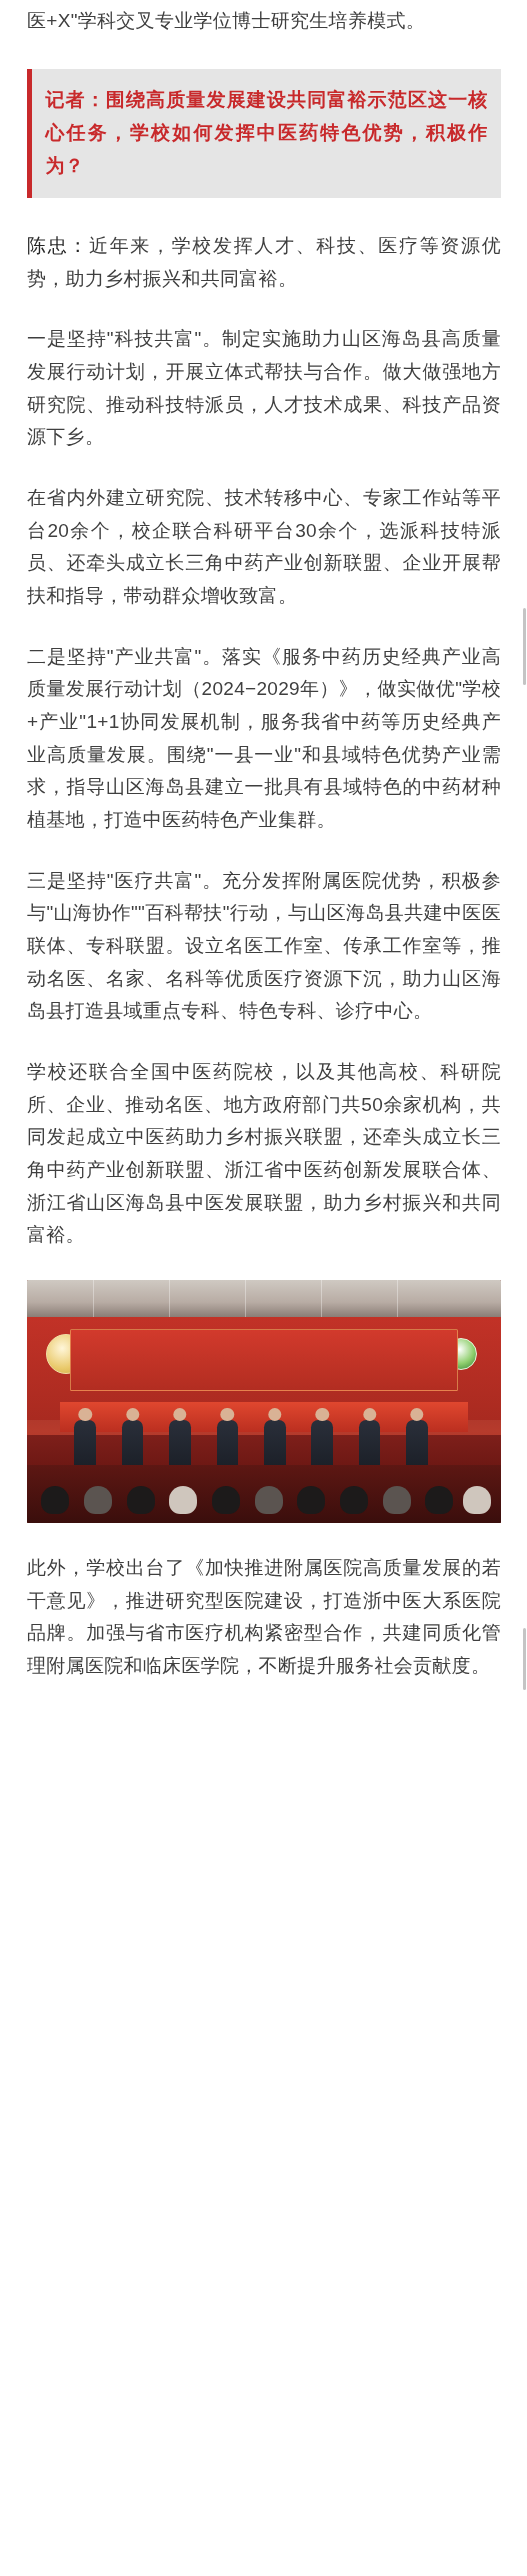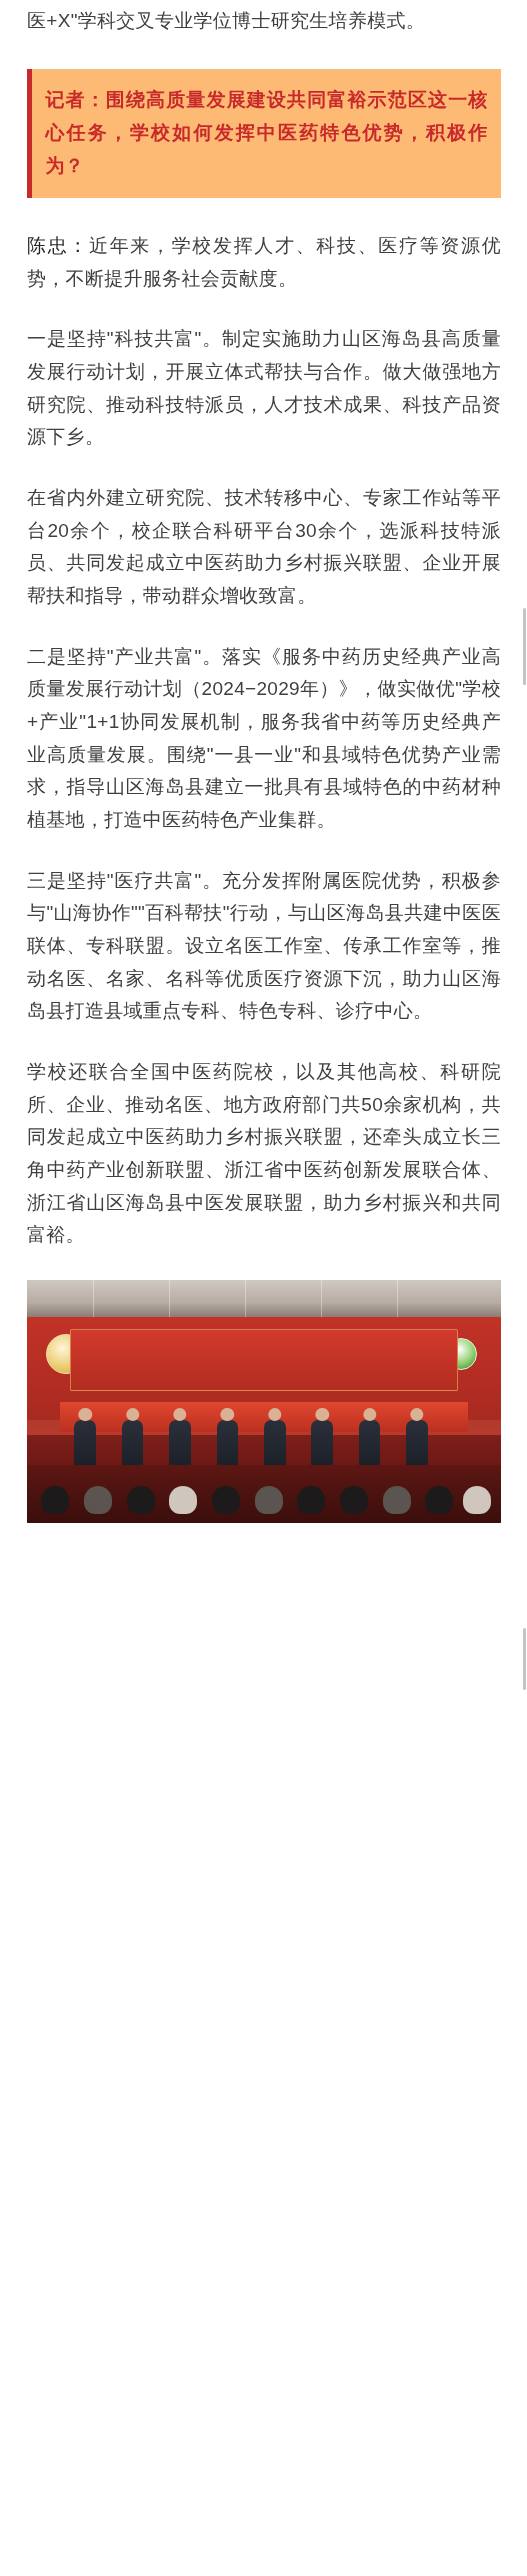--- a/index.html
+++ b/index.html
@@ -29,21 +29,21 @@
     color: #3f3f3f;
     margin: 0 0 28px 0;
     text-align: justify;
     text-justify: inter-ideograph;
   }
   .para.first {
     padding-top: 5.2px;
     margin-bottom: 31px;
   }
   .q-block {
-    background: #fdba74;
+    background: #e5e5e5;
     border-left: 5.2px solid #c8292b;
     padding: 15.5px 13.4px 15.5px 13.4px;
     margin: 0 0 32px 0;
   }
   .q-block .q-text {
     font-size: 19px;
     line-height: 1.72;
     letter-spacing: 0.3px;
     color: #c8292b;
     font-weight: bold;
@@ -203,25 +203,25 @@
 <body>
 
 <div class="page">
 
   <p class="para first">医+X"学科交叉专业学位博士研究生培养模式。</p>
 
   <div class="q-block">
     <p class="q-text"><span>记者：</span><span>围绕高质量发展建设共同富裕示范区这一核心任务，学校如何发挥中医药特色优势，积极作为？</span></p>
   </div>
 
-  <p class="para"><span class="speaker">陈忠：</span><span>近年来，学校发挥人才、科技、医疗等资源优势，不断提升服务社会贡献度。</span></p>
+  <p class="para"><span class="speaker">陈忠：</span><span>近年来，学校发挥人才、科技、医疗等资源优势，助力乡村振兴和共同富裕。</span></p>
 
   <p class="para">一是坚持"科技共富"。制定实施助力山区海岛县高质量发展行动计划，开展立体式帮扶与合作。做大做强地方研究院、推动科技特派员，人才技术成果、科技产品资源下乡。</p>
 
-  <p class="para">在省内外建立研究院、技术转移中心、专家工作站等平台20余个，校企联合科研平台30余个，选派科技特派员、共同发起成立中医药助力乡村振兴联盟、企业开展帮扶和指导，带动群众增收致富。</p>
+  <p class="para">在省内外建立研究院、技术转移中心、专家工作站等平台20余个，校企联合科研平台30余个，选派科技特派员、还牵头成立长三角中药产业创新联盟、企业开展帮扶和指导，带动群众增收致富。</p>
 
   <p class="para">二是坚持"产业共富"。落实《服务中药历史经典产业高质量发展行动计划（2024−2029年）》，做实做优"学校+产业"1+1协同发展机制，服务我省中药等历史经典产业高质量发展。围绕"一县一业"和县域特色优势产业需求，指导山区海岛县建立一批具有县域特色的中药材种植基地，打造中医药特色产业集群。</p>
 
   <p class="para">三是坚持"医疗共富"。充分发挥附属医院优势，积极参与"山海协作""百科帮扶"行动，与山区海岛县共建中医医联体、专科联盟。设立名医工作室、传承工作室等，推动名医、名家、名科等优质医疗资源下沉，助力山区海岛县打造县域重点专科、特色专科、诊疗中心。</p>
 
   <p class="para">学校还联合全国中医药院校，以及其他高校、科研院所、企业、推动名医、地方政府部门共50余家机构，共同发起成立中医药助力乡村振兴联盟，还牵头成立长三角中药产业创新联盟、浙江省中医药创新发展联合体、浙江省山区海岛县中医发展联盟，助力乡村振兴和共同富裕。</p>
 
   <div class="img-wrap">
     <div class="photo">
       <div class="ceiling"></div>
@@ -256,18 +256,19 @@
       <div class="head" style="left:39%"></div>
       <div class="head gray" style="left:48%"></div>
       <div class="head" style="left:57%"></div>
       <div class="head" style="left:66%"></div>
       <div class="head gray" style="left:75%"></div>
       <div class="head" style="left:84%"></div>
       <div class="head white" style="left:92%"></div>
     </div>
   </div>
 
+  <p class="para">此外，学校出台了《加快推进附属医院高质量发展的若干意见》，推进研究型医院建设，打造浙中医大系医院品牌。加强与省市医疗机构紧密型合作，共建同质化管理附属医院和临床医学院，不断提升服务社会贡献度。</p>
 
   <div class="scrollbar" style="top:608px;height:77px;"></div>
   <div class="scrollbar" style="top:1628px;height:62px;"></div>
 
 </div>
 
 
 </body></html>

